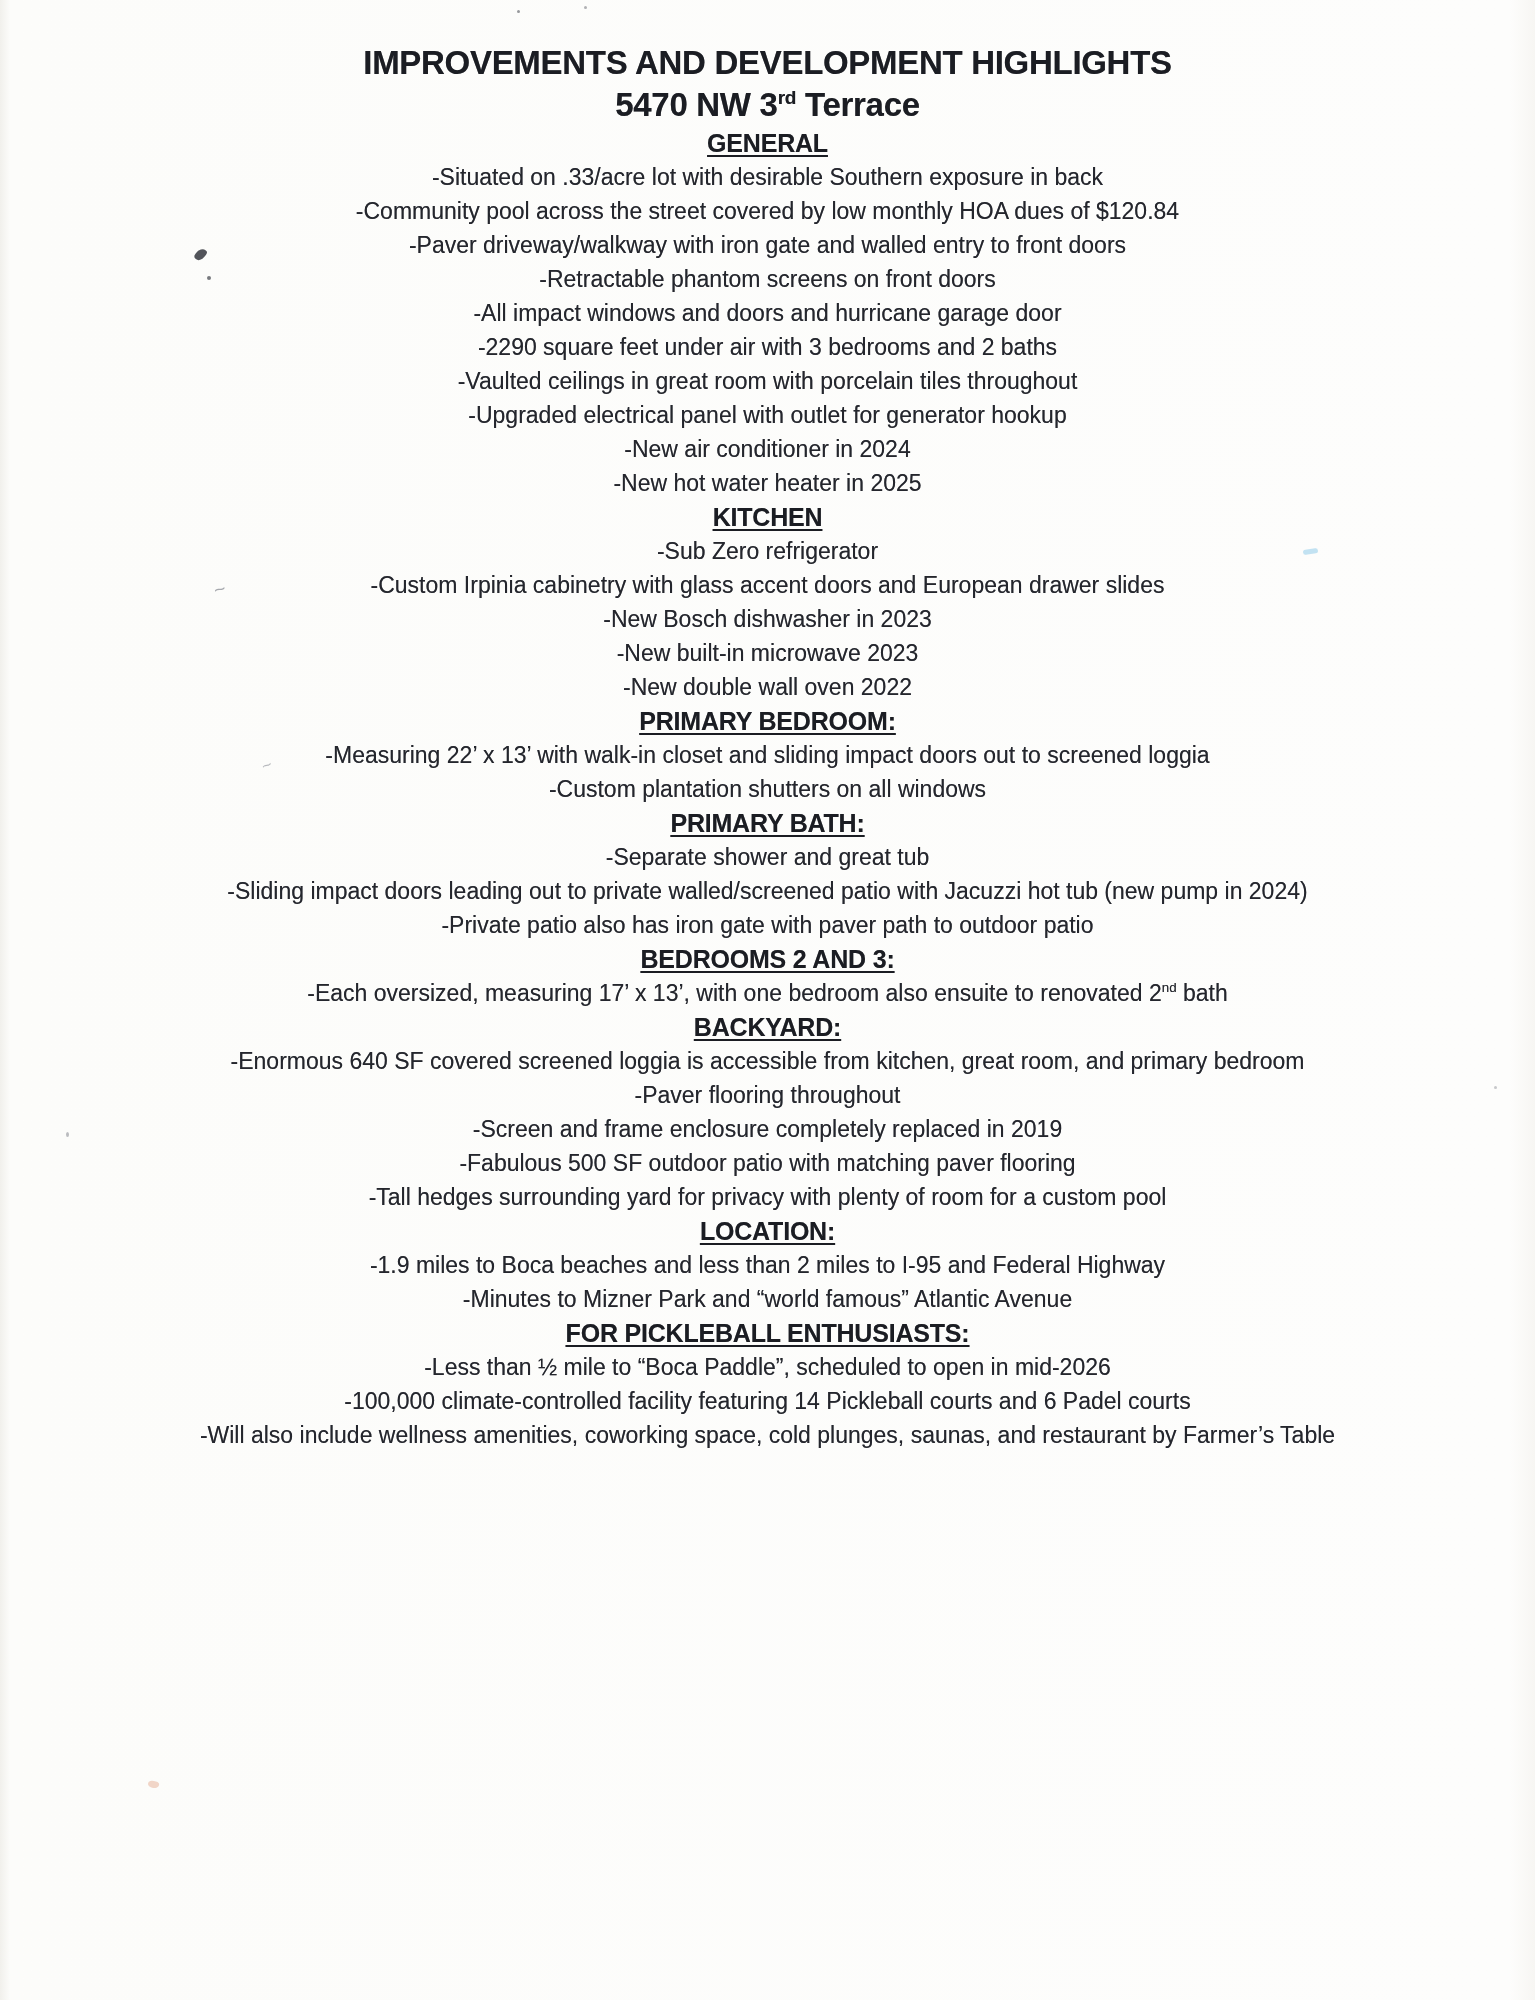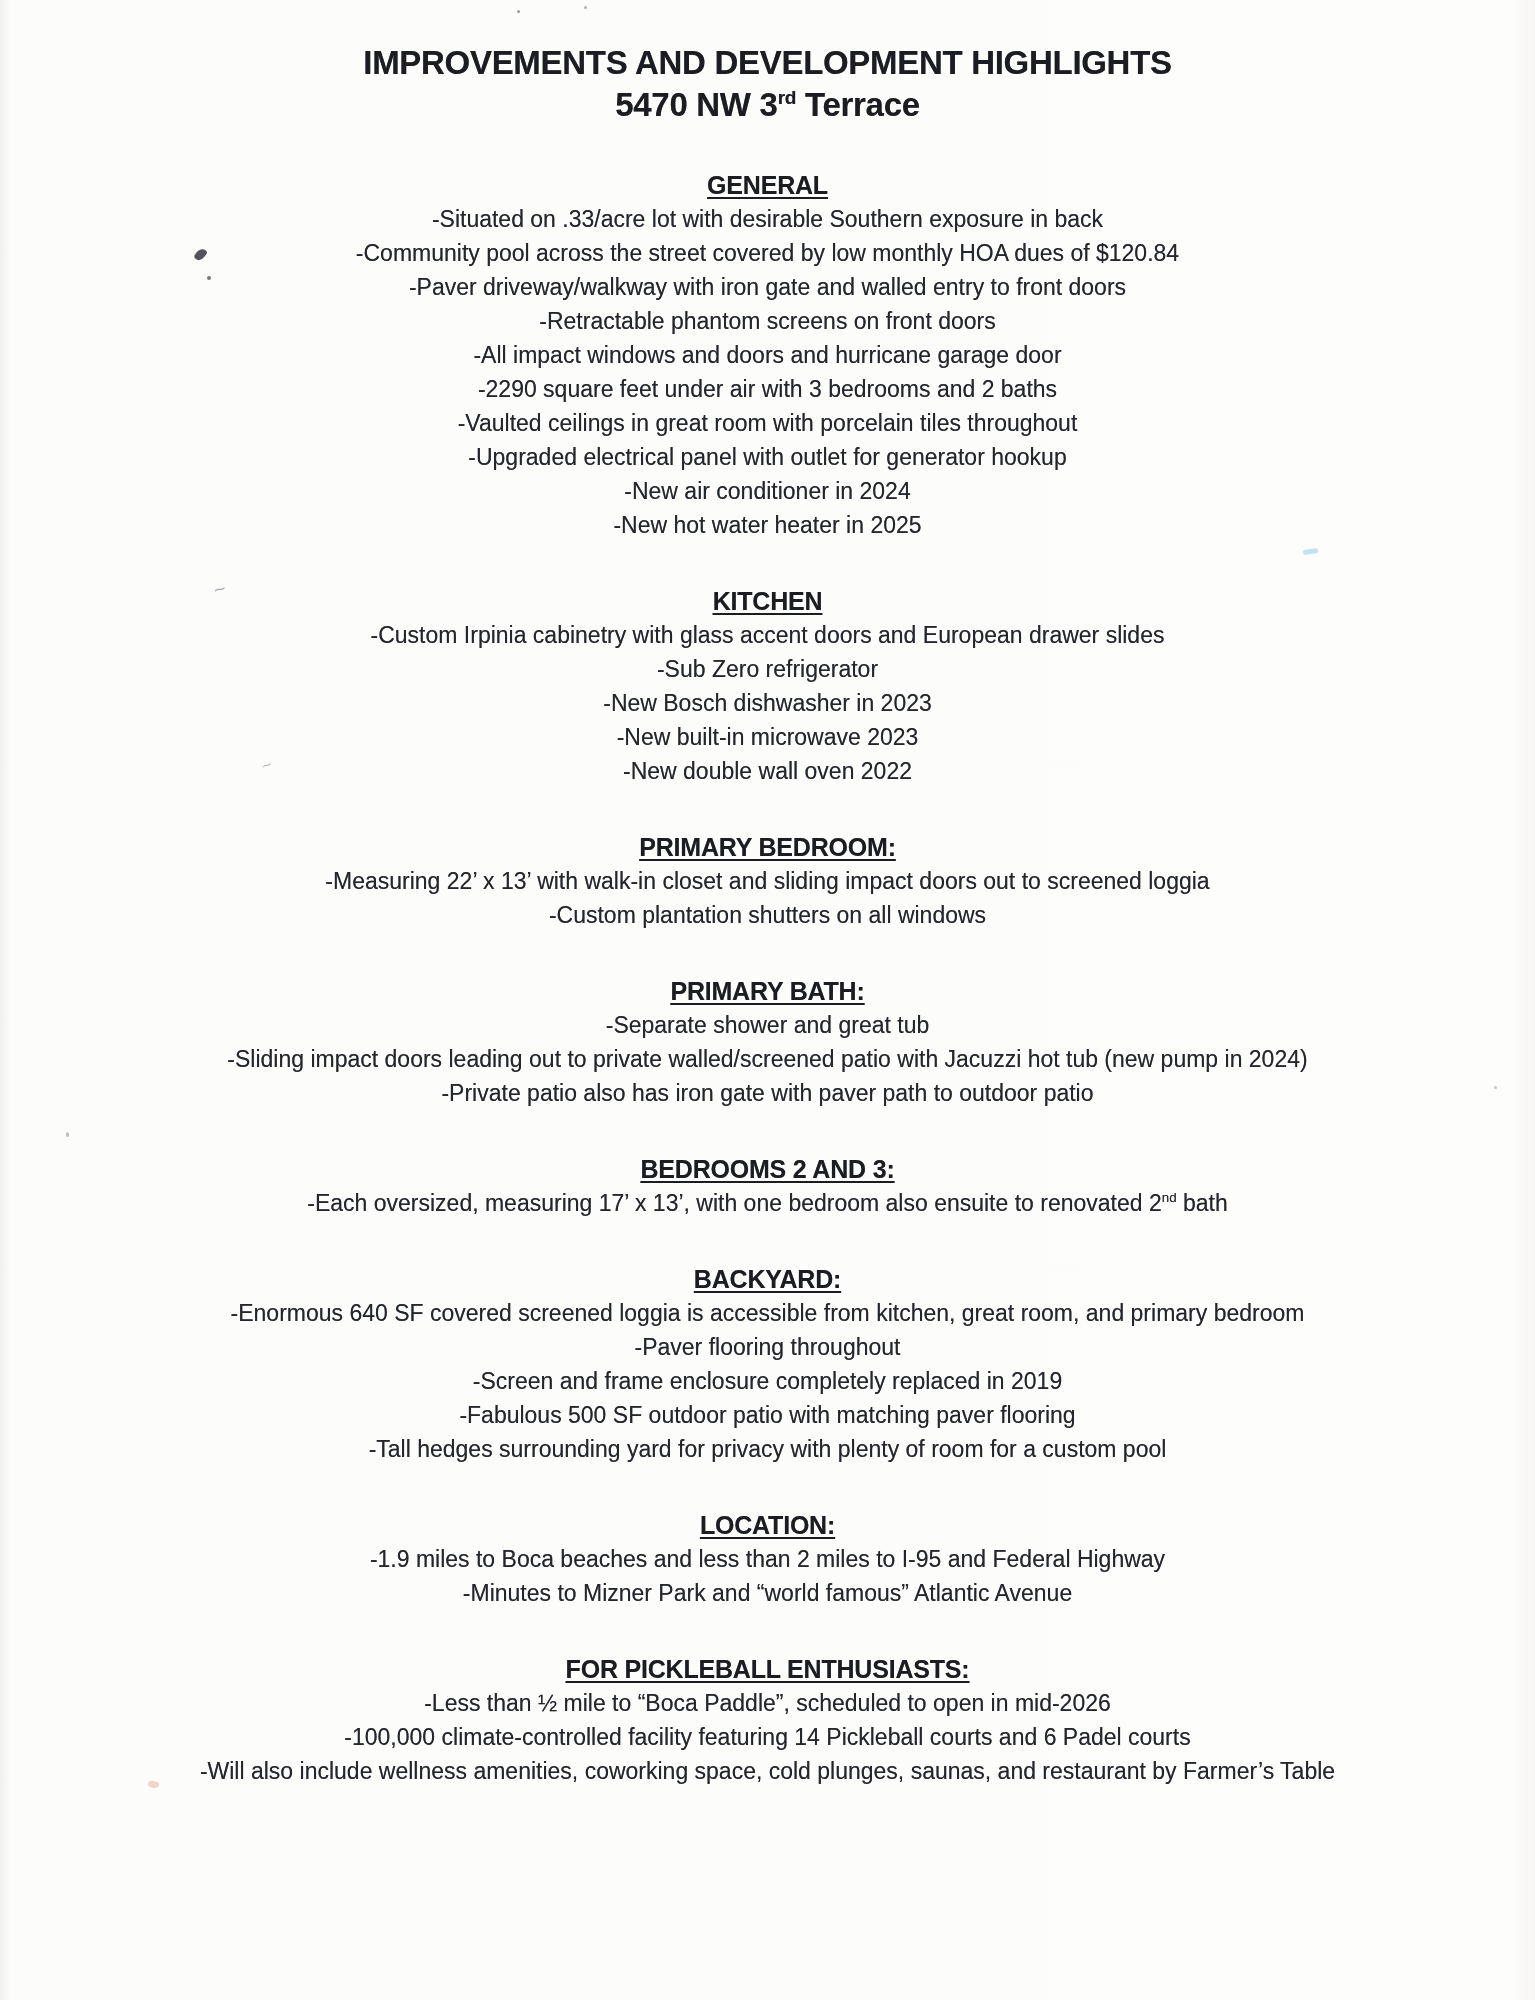--- a/index.html
+++ b/index.html
@@ -40,21 +40,21 @@
     line-height: 42px;
     letter-spacing: -0.3px;
     color: #1b1d23;
     text-shadow: 0 0 0.5px rgba(27,29,35,0.55);
   }
   sup.ord {
     font-size: 0.58em;
     vertical-align: super;
     line-height: 0;
   }
-  .section { margin-top: 42px; }
+  .section { }
   .section-heading {
     font-size: 25px;
     font-weight: 700;
     line-height: 34px;
     letter-spacing: -0.2px;
     text-decoration: underline;
     text-decoration-thickness: 2px;
     text-underline-offset: 3px;
     color: #1b1d23;
     text-shadow: 0 0 0.5px rgba(27,29,35,0.5);
@@ -127,22 +127,22 @@
       <div class="line">-All impact windows and doors and hurricane garage door</div>
       <div class="line">-2290 square feet under air with 3 bedrooms and 2 baths</div>
       <div class="line">-Vaulted ceilings in great room with porcelain tiles throughout</div>
       <div class="line">-Upgraded electrical panel with outlet for generator hookup</div>
       <div class="line">-New air conditioner in 2024</div>
       <div class="line">-New hot water heater in 2025</div>
     </div>
 
     <div class="section">
       <div class="section-heading">KITCHEN</div>
+      <div class="line">-Sub Zero refrigerator</div>
       <div class="line">-Custom Irpinia cabinetry with glass accent doors and European drawer slides</div>
-      <div class="line">-Sub Zero refrigerator</div>
       <div class="line">-New Bosch dishwasher in 2023</div>
       <div class="line">-New built-in microwave 2023</div>
       <div class="line">-New double wall oven 2022</div>
     </div>
 
     <div class="section">
       <div class="section-heading">PRIMARY BEDROOM:</div>
       <div class="line">-Measuring 22’ x 13’ with walk-in closet and sliding impact doors out to screened loggia</div>
       <div class="line">-Custom plantation shutters on all windows</div>
     </div>

